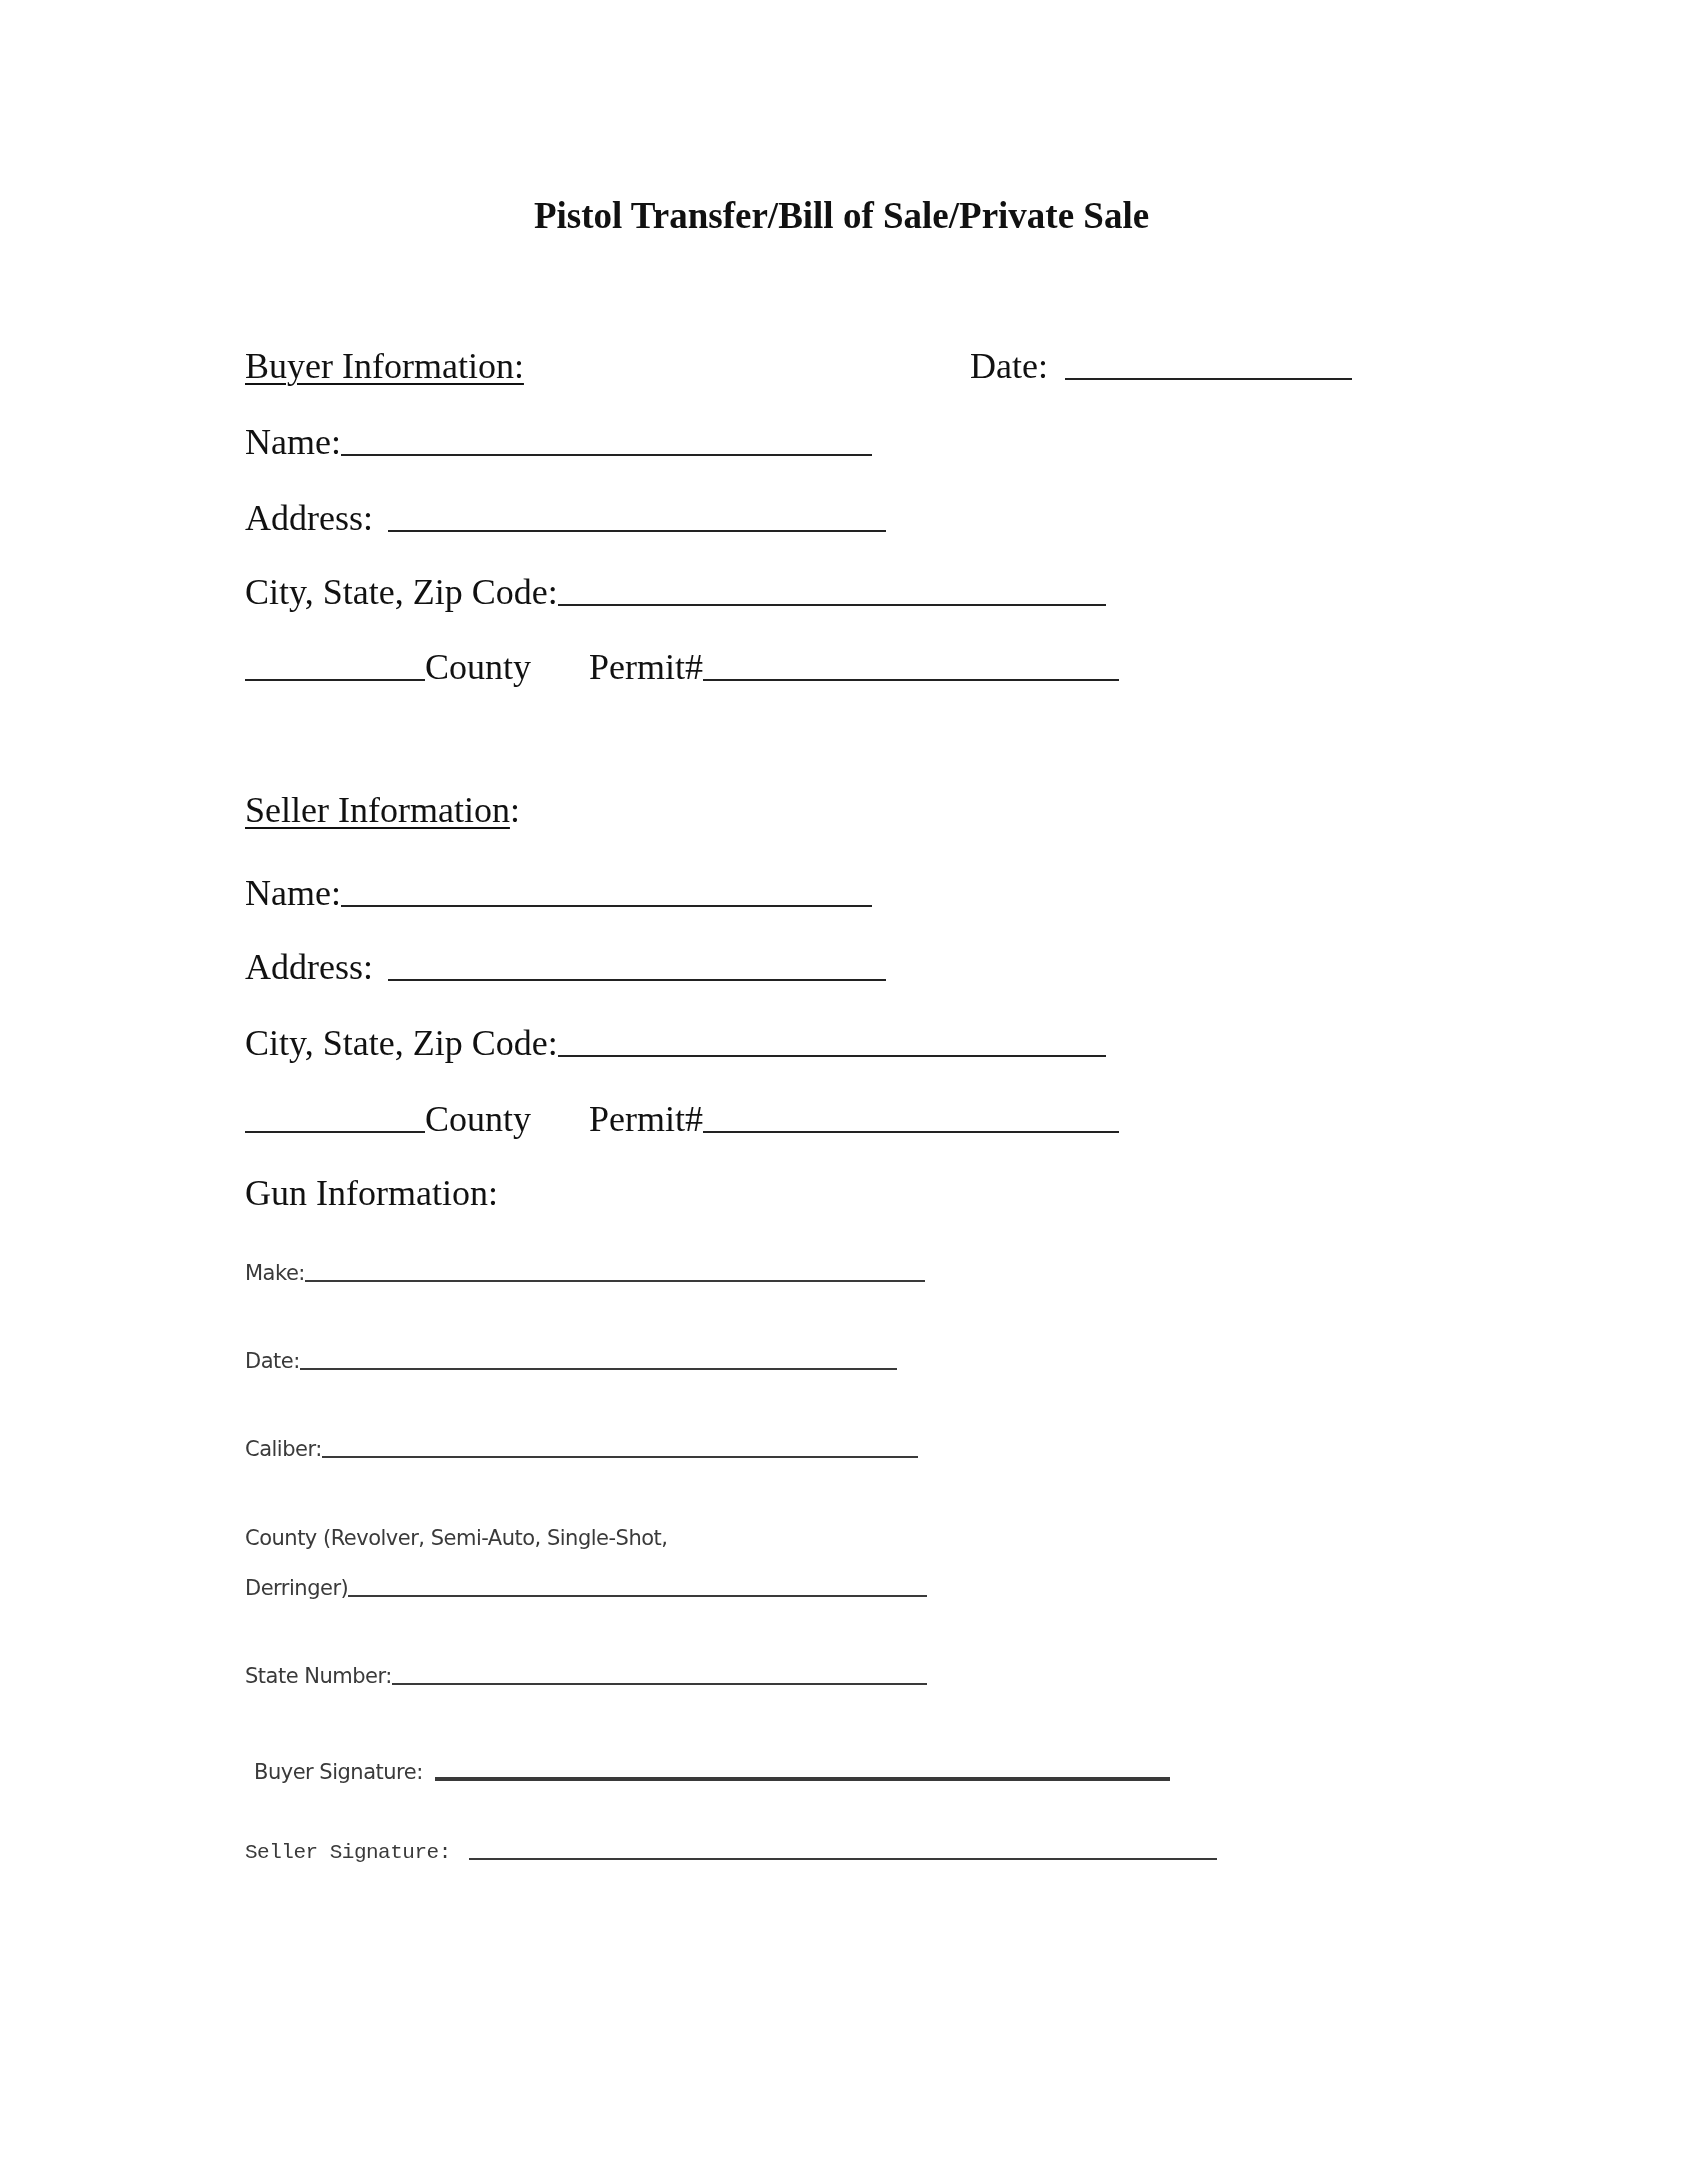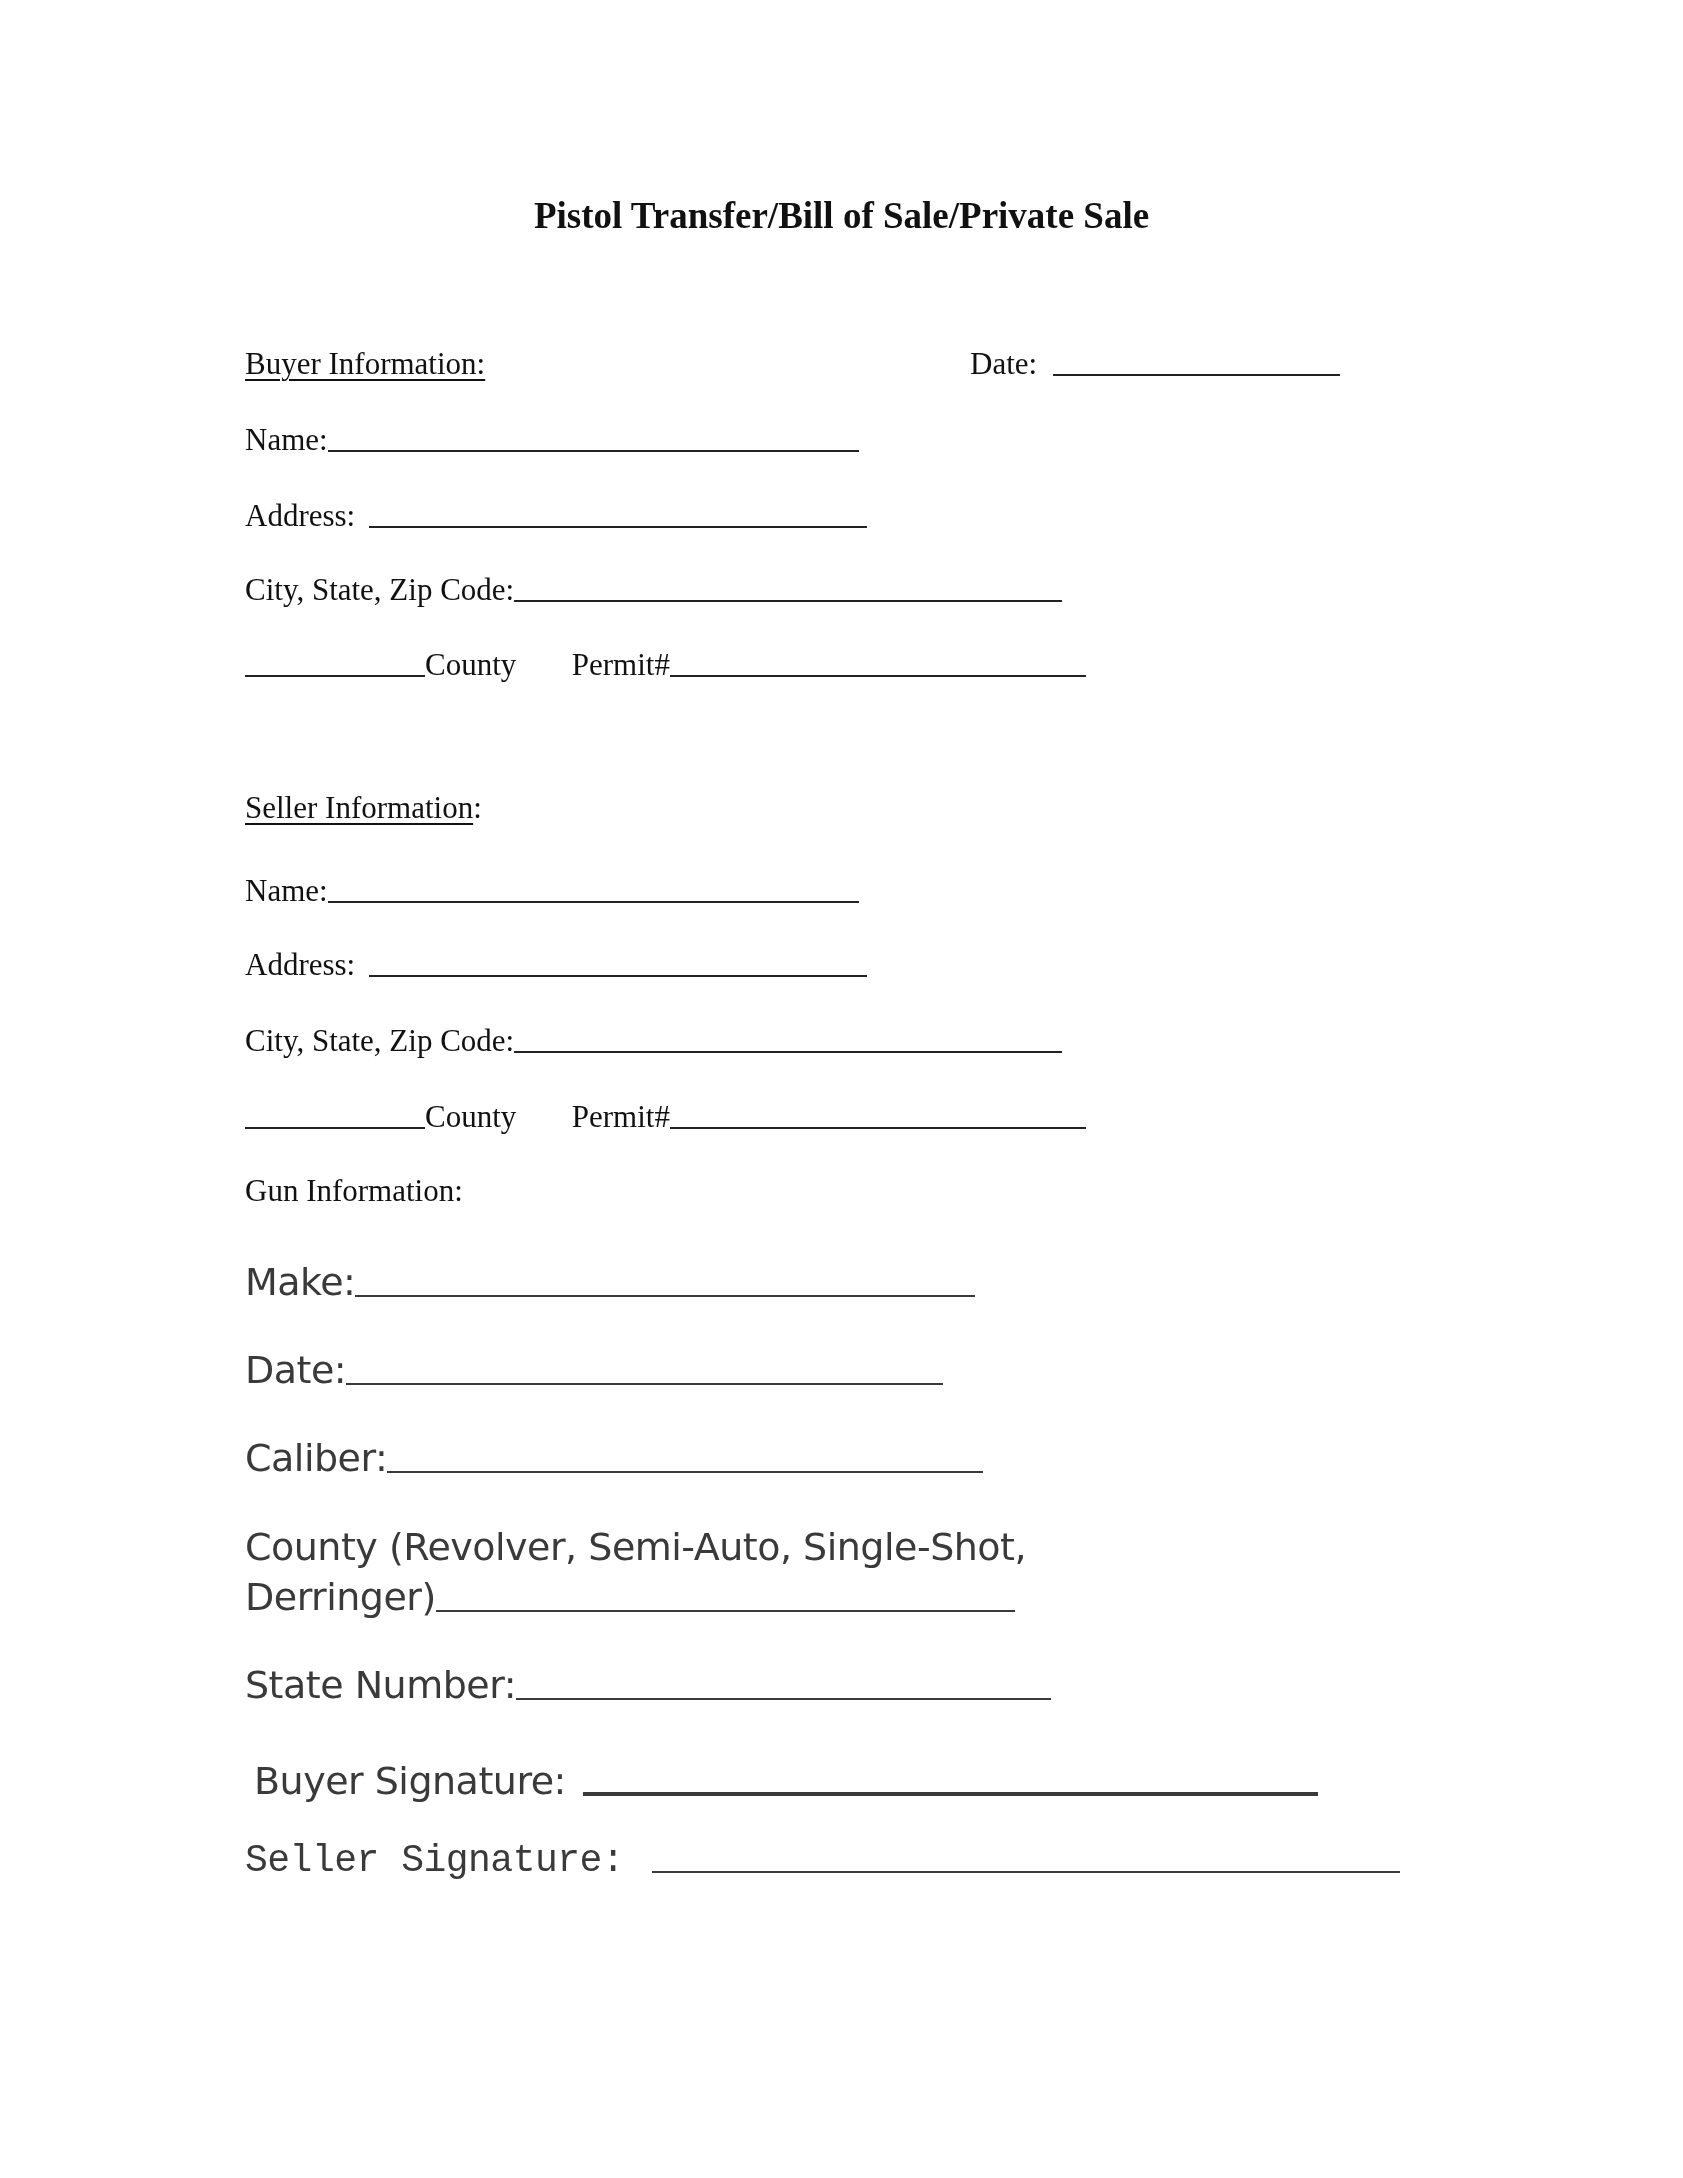--- a/index.html
+++ b/index.html
@@ -1,18 +1,18 @@
 <!DOCTYPE html>
 <html><head>
 <meta charset="utf-8">
 <style>
   html, body { margin:0; padding:0; background:#ffffff; }
   body { width:1683px; height:2178px; position:relative; overflow:hidden; }
-  .serif { font-family: "Liberation Serif", "DejaVu Serif", serif; color:#111; font-size:31px; }
-  .sans { font-family: "DejaVu Sans", "Liberation Sans", sans-serif; color:#3a3a3a; font-size:38px; letter-spacing:-0.5px; }
+  .serif { font-family: "Liberation Serif", "DejaVu Serif", serif; color:#111; font-size:36px; }
+  .sans { font-family: "DejaVu Sans", "Liberation Sans", sans-serif; color:#3a3a3a; font-size:21px; letter-spacing:-0.5px; }
   .title { position:absolute; left:0; width:1683px; top:194px; text-align:center; font-family:"Liberation Serif","DejaVu Serif",serif; font-weight:bold; font-size:37px; color:#111; }
   .row { position:absolute; white-space:nowrap; line-height:1; }
   .u { text-decoration:underline; text-underline-offset:5px; text-decoration-thickness:2px; }
   .line { display:inline-block; border-bottom:2.5px solid #222; vertical-align:baseline; height:0; margin-bottom:-2px; }
   .sans .line { border-bottom-color:#3a3a3a; }
   .thick { border-bottom-width:4px !important; }
   .gap { display:inline-block; }
   .n { font-weight:normal; }
 </style>
 </head>

